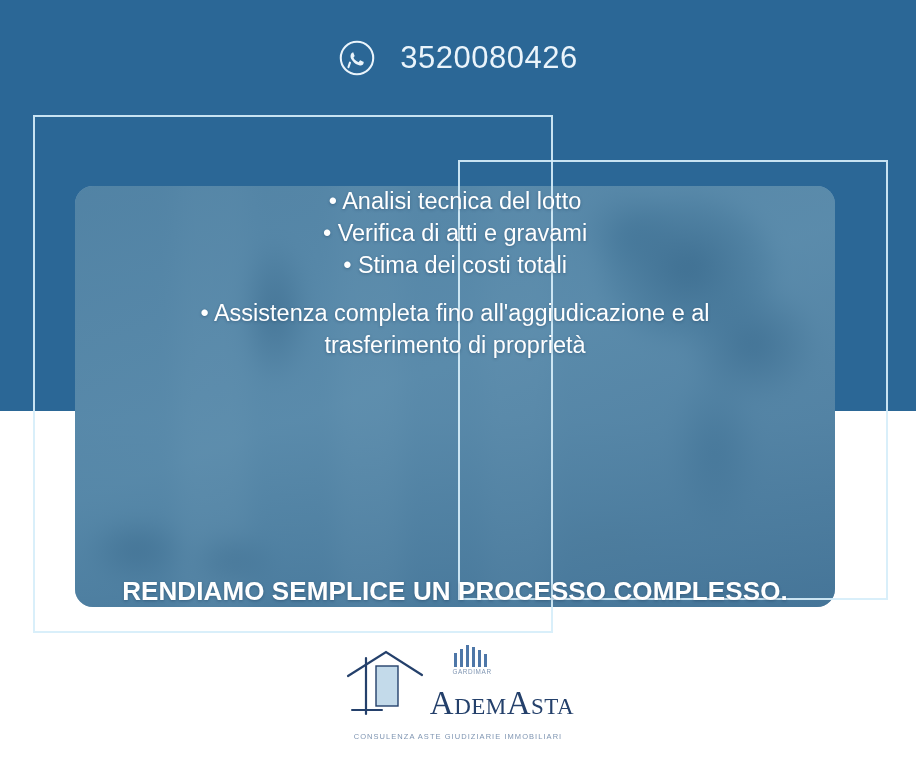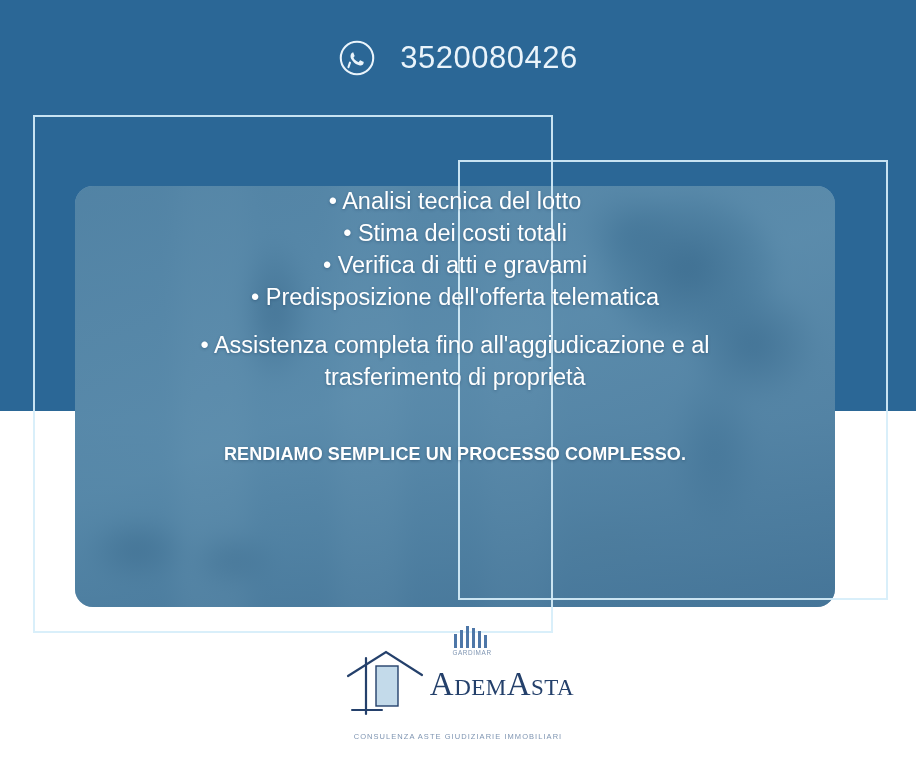--- a/index.html
+++ b/index.html
@@ -86,43 +86,43 @@
   }
   .wa-icon { width:38px; height:38px; display:block; flex:none; }
   .phone {
     color:#eaf4fb; font-size:31px; letter-spacing:.5px; font-weight:400;
     line-height:1;
   }
 
   
   .card-content {
     position:absolute; left:75px; top:186px; width:760px; height:421px;
-    display:flex; flex-direction:column; align-items:center; justify-content:flex-start;
+    display:flex; flex-direction:column; align-items:center; justify-content:space-between;
     padding:0 38px;
   }
   .bullets { list-style:none; text-align:center; }
   .bullets li {
     color:#ffffff; font-size:23.5px; line-height:1.36;
     text-shadow:0 1px 3px rgba(20,50,80,.35);
     white-space:nowrap;
   }
   .bullets li.wrap { white-space:normal; max-width:600px; margin:16px auto; }
   .tagline {
     margin-top:34px;
-    color:#ffffff; font-size:18px; font-weight:bold; letter-spacing:.1px;
+    color:#ffffff; font-size:26px; font-weight:bold; letter-spacing:.1px;
     text-shadow:0 1px 3px rgba(20,50,80,.4);
     white-space:nowrap;
   }
 
   
   .logo-wrap {
     position:absolute; left:0; top:648px; width:916px;
     display:flex; flex-direction:column; align-items:center;
   }
-  .logo-row { display:flex; align-items:center; justify-content:center;gap:8px; }
+  .logo-row { display:flex; align-items:flex-end; justify-content:center;gap:8px; }
   .logo-mark { width:86px; height:72px; display:block; }
   .logo-text-col { position:relative; margin-left:-6px; }
   .logo-crown { position:absolute; left:14px; top:-46px; width:56px; height:34px; }
   .logo-word {
     font-family:"Liberation Serif", serif;
     font-size:33px; color:#24406b; letter-spacing:.5px; line-height:1;
     font-variant:small-caps;
   }
   .logo-sub {
     margin-top:12px; font-size:7.5px; color:#7f95b2; letter-spacing:1.05px;
@@ -152,23 +152,22 @@
         <path d="M13.2 35.6 L15.1 29.9" stroke="#eaf4fb" stroke-width="2.6" stroke-linecap="round"></path>
         <path d="M19.6 16.8c-.9 0-1.6.3-2.2 1-.7.8-1.6 2.1-1.6 4 0 2 1.3 3.9 1.5 4.2.2.3 2.7 4.6 6.8 6.3 3.4 1.4 4.1 1.2 4.9 1.1.9-.1 2.7-1.1 3.1-2.2.4-1.1.4-2 .3-2.2-.1-.2-.4-.3-.8-.5-.4-.2-2.5-1.3-2.9-1.4-.4-.2-.7-.2-1 .2-.3.4-1.1 1.4-1.3 1.7-.2.3-.5.3-.9.1-.4-.2-1.8-.7-3.4-2.2-1.3-1.2-2.1-2.6-2.4-3-.2-.4 0-.7.2-.8.2-.2.4-.5.6-.8.2-.2.3-.4.4-.7.1-.3.1-.5 0-.7-.1-.2-1-2.4-1.3-3.3-.3-.8-.6-.8-1-.8z" fill="#eaf4fb"></path>
       </svg>
     </span>
     <span class="phone">3520080426</span>
   </div>
 
   <div class="card-content">
     <ul class="bullets">
       <li>• Analisi tecnica del lotto</li>
+      <li>• Verifica di atti e gravami</li>
       <li>• Stima dei costi totali</li>
-      <li>• Verifica di atti e gravami</li>
-      <li>• Predisposizione dell'offerta telematica</li>
       <li class="wrap">• Assistenza completa fino all'aggiudicazione e al trasferimento di proprietà</li>
     </ul>
     <div class="tagline">RENDIAMO SEMPLICE UN PROCESSO COMPLESSO.</div>
   </div>
 
   <div class="logo-wrap">
     <div class="logo-row">
       <span>
         <svg class="logo-mark" viewBox="0 0 86 72" fill="none" aria-hidden="true">
           <path d="M6 28 L44 4 L80 27" stroke="#24406b" stroke-width="2.2" fill="none" stroke-linecap="round"></path>

